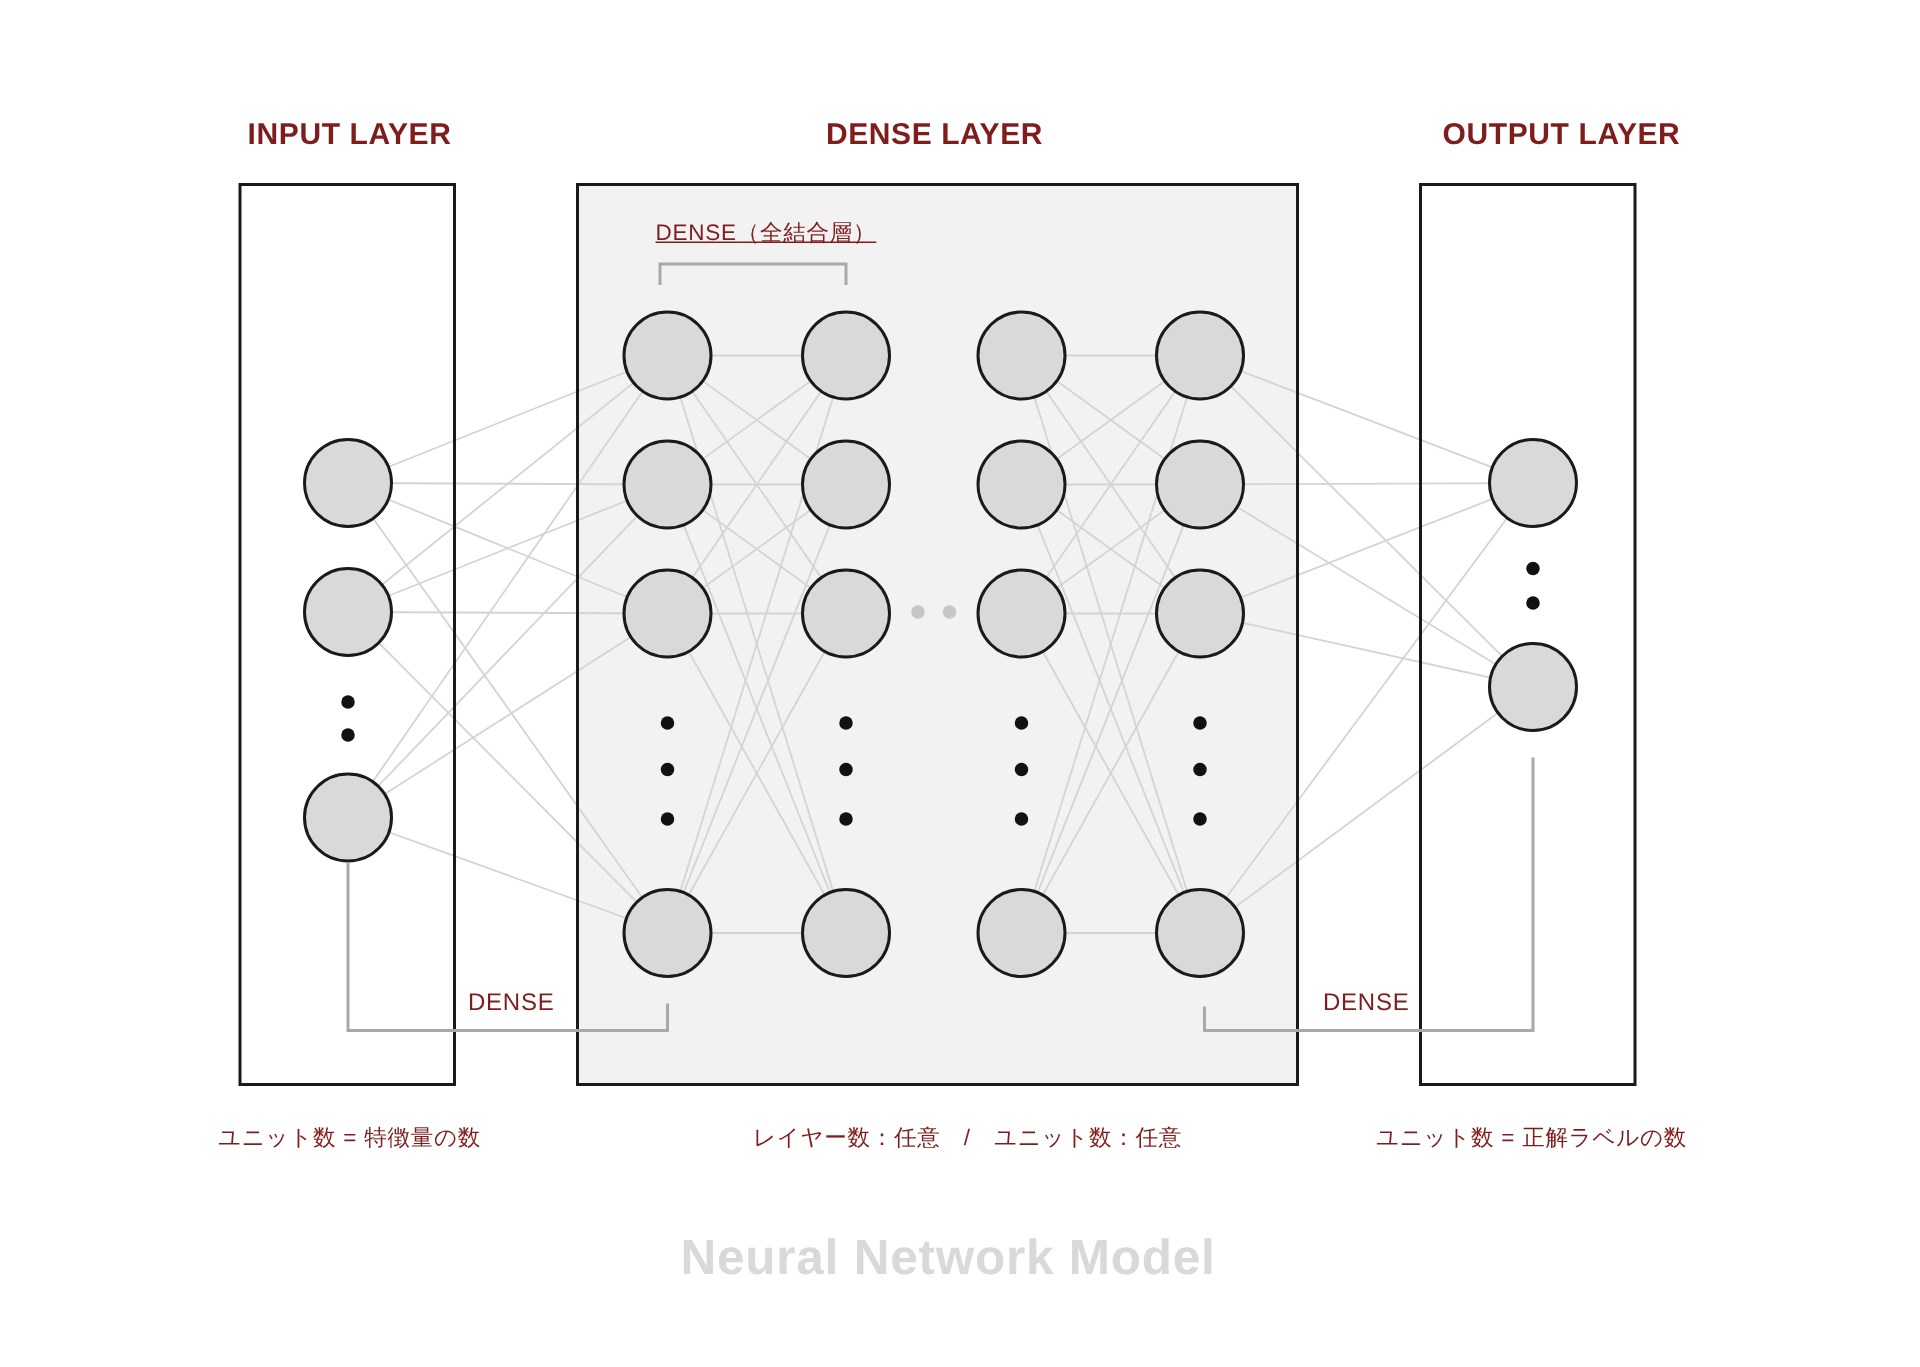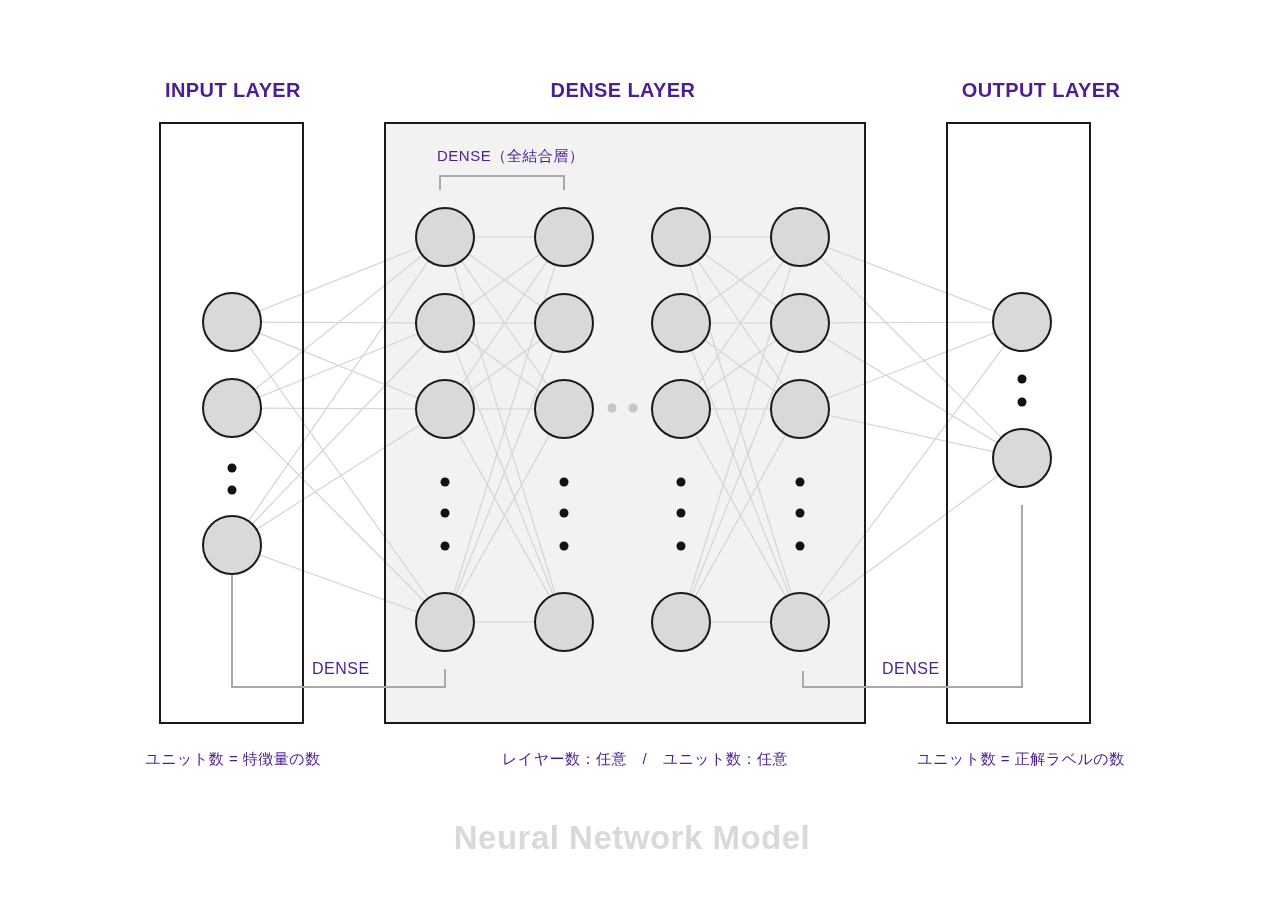--- a/index.html
+++ b/index.html
@@ -4,23 +4,23 @@
 <style>
   html,body{margin:0;padding:0;background:#ffffff;}
   .canvas{
     position:relative;
     width:1280px;height:911px;
     background:#ffffff;
     font-family:"Liberation Sans","DejaVu Sans",sans-serif;
     overflow:hidden;
   }
   .canvas svg{position:absolute;left:0;top:0;}
-  .label{position:absolute;white-space:nowrap;line-height:1;color:#4c1d95;}
+  .label{position:absolute;white-space:nowrap;line-height:1;color:#7f1d1d;}
   .layer-title{font-size:20px;font-weight:bold;letter-spacing:.4px;transform:translateX(-50%);}
-  .dense-note{font-size:15px;letter-spacing:.5px;}
+  .dense-note{font-size:15px;letter-spacing:.5px;text-decoration:underline;}
   .dense-small{font-size:16px;letter-spacing:.5px;}
   .bottom-note{font-size:15px;transform:translateX(-50%);letter-spacing:.5px;text-align:center;}
   .watermark{font-size:33px;font-weight:bold;color:#d9d9d9;transform:translateX(-50%);letter-spacing:.5px;}
 </style>
 </head>
 <body>
 
 <div class="canvas">
 
   <svg id="net-svg" width="1280" height="911" viewBox="0 0 1280 911">

